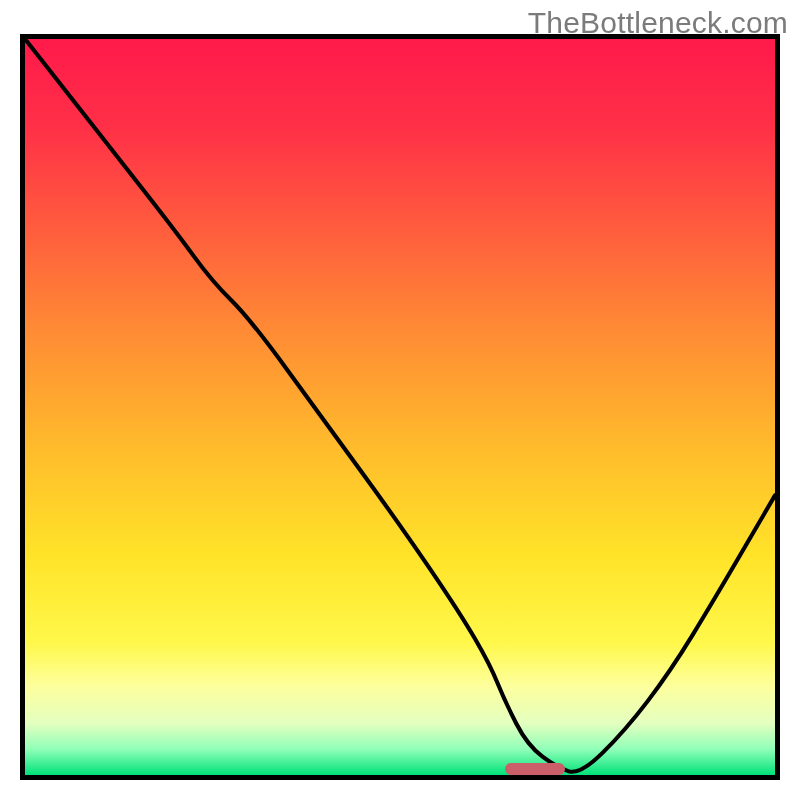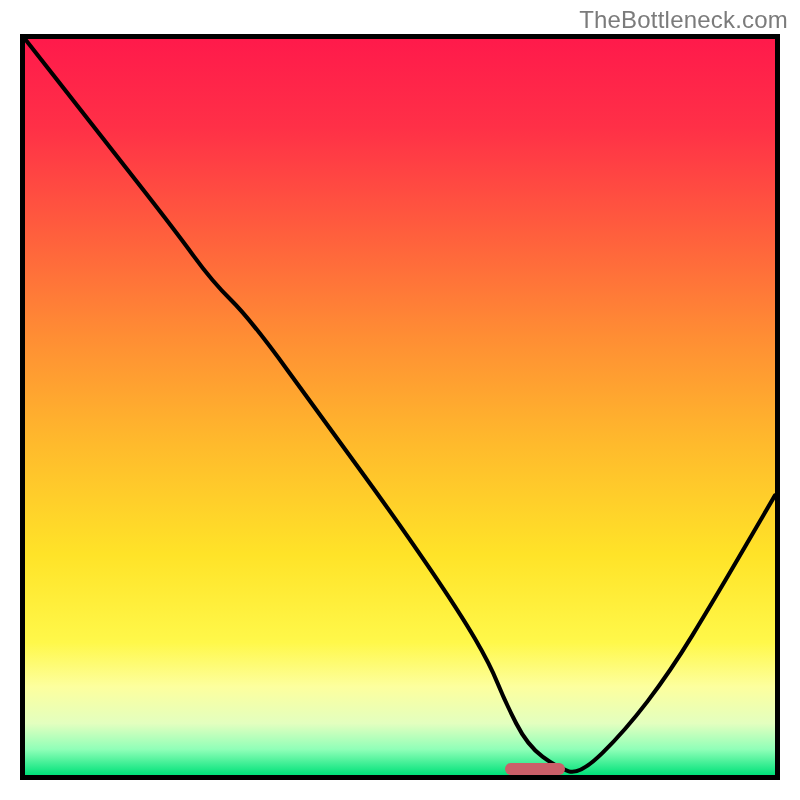--- a/index.html
+++ b/index.html
@@ -13,21 +13,21 @@
   .stage {
     position: relative;
     width: 800px;
     height: 800px;
   }
   .watermark {
     position: absolute;
     top: 6px;
     right: 12px;
     color: #7b7b7b;
-    font-size: 24px;
+    font-size: 30px;
     font-weight: 400;
     letter-spacing: 0.2px;
     z-index: 50;
   }
   .plot-frame {
     position: absolute;
     left: 20px;
     top: 34px;
     width: 760px;
     height: 746px;

